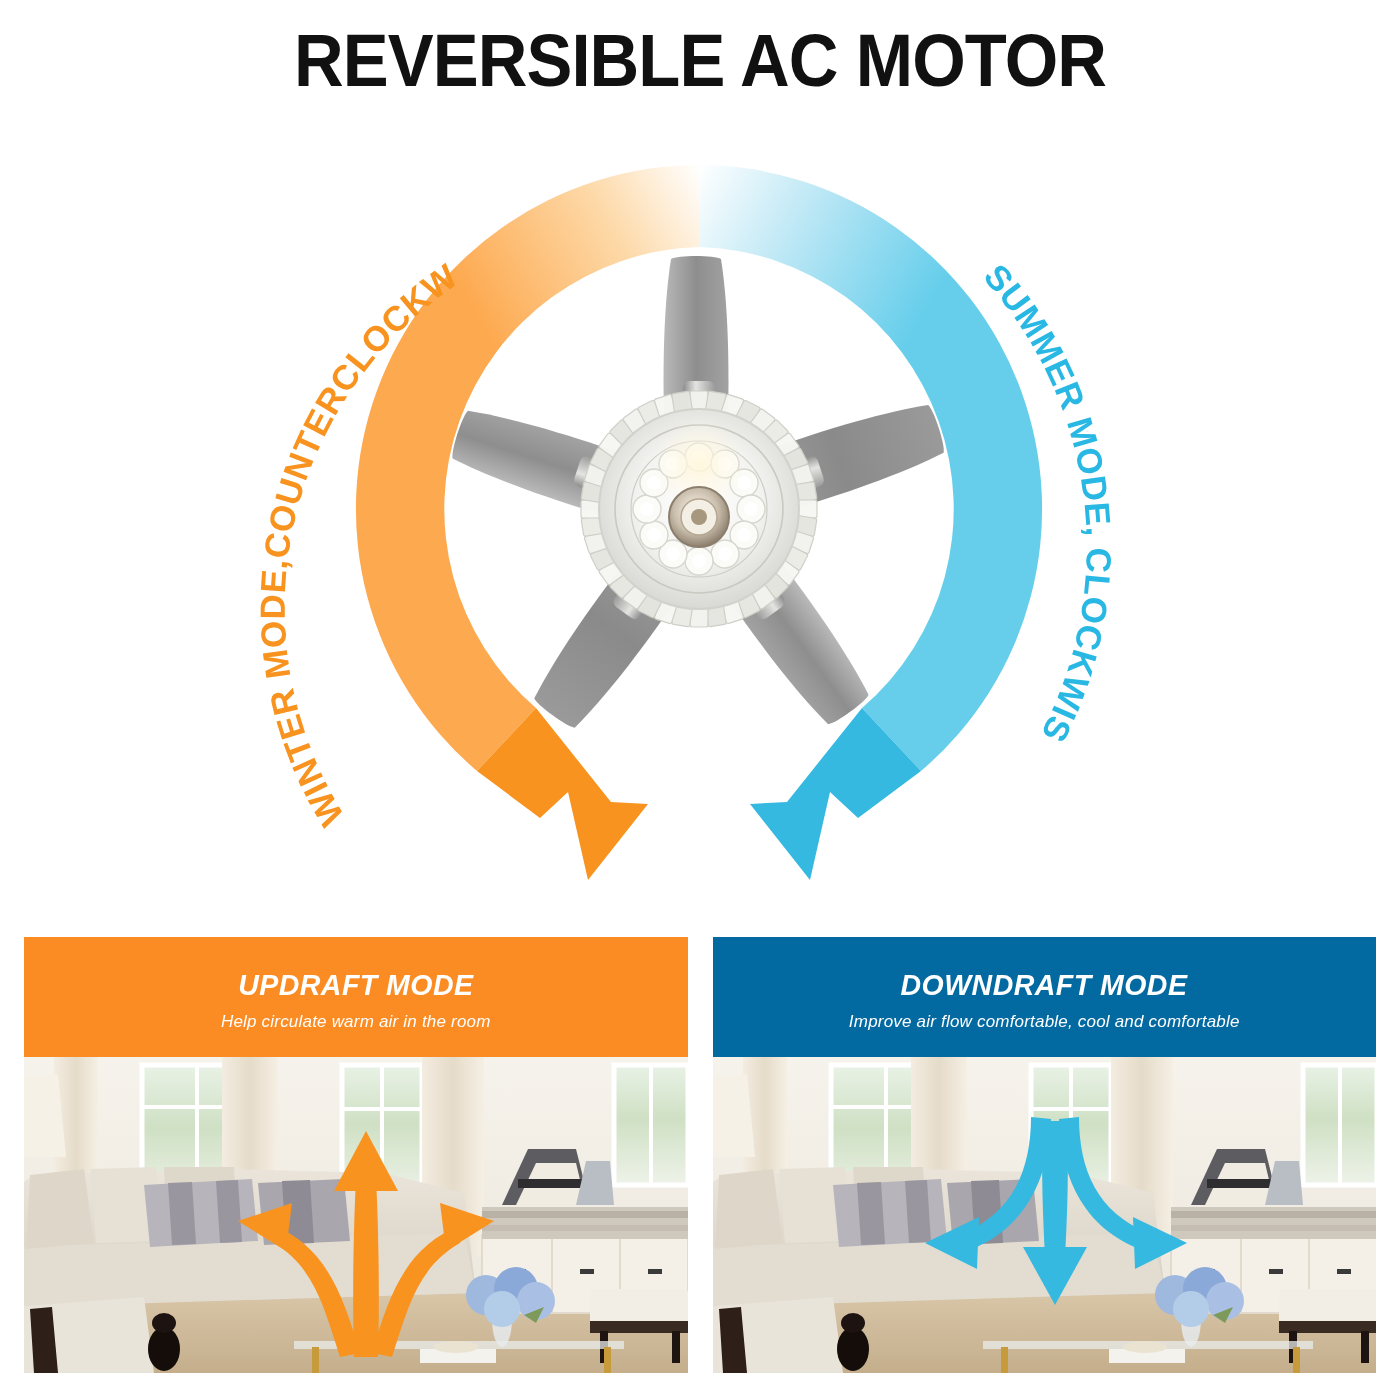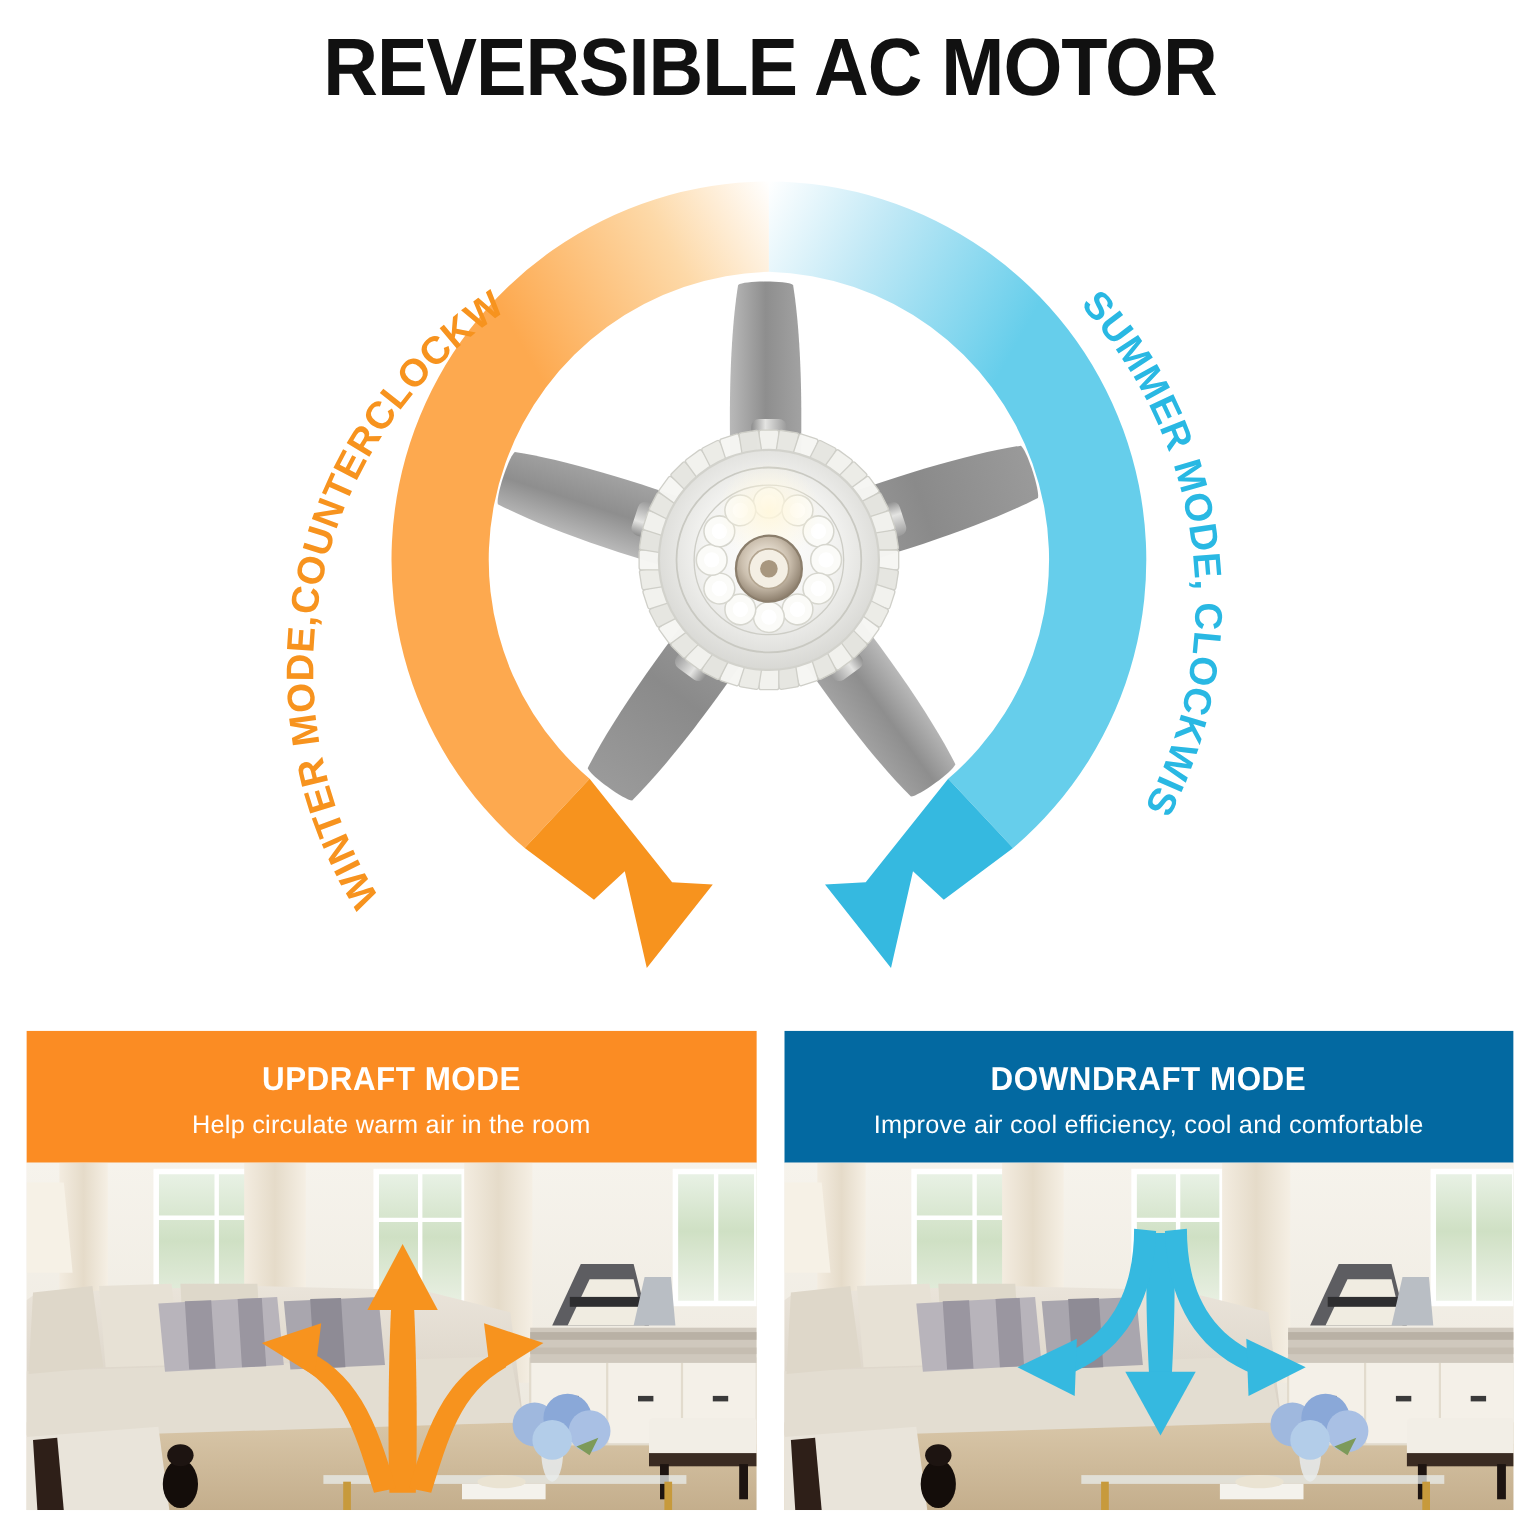--- a/index.html
+++ b/index.html
@@ -35,20 +35,21 @@
   }
   #hero svg{position:absolute;top:0;left:0;}
 
   
   #panels{
     position:absolute;
     top:937px;left:24px;
     width:1352px;height:436px;
     display:flex;
     gap:25px;
+    font-style:italic;
   }
   .panel{
     flex:1 1 0;
     display:flex;
     flex-direction:column;
     overflow:hidden;
     position:relative;
   }
   .panel-header{
     height:120px;
@@ -62,21 +63,21 @@
   }
   .panel-title{
     font-size:30px;
     font-weight:bold;
     letter-spacing:0.5px;
     transform:scaleX(0.95);
     margin-bottom:10px;
     white-space:nowrap;
   }
   .panel-sub{
-    font-size:23px;
+    font-size:17px;
     font-weight:400;
     letter-spacing:0.2px;
     white-space:nowrap;
   }
   .panel-photo{
     flex:1 1 auto;
     position:relative;
     overflow:hidden;
     background:#efe9df;
   }
@@ -529,21 +530,21 @@
           <path d="M 368 300 C 384 250 394 210 436 186 L 438 168 C 384 188 366 234 348 296 Z"></path>
           <path d="M 470 164 L 416 146 L 422 194 Z"></path>
         </g>
       </svg>
     </div>
   </div>
 
   <div class="panel">
     <div class="panel-header" style="background:#0369a1;">
       <div class="panel-title">DOWNDRAFT MODE</div>
-      <div class="panel-sub">Improve air cool efficiency, cool and comfortable</div>
+      <div class="panel-sub">Improve air flow comfortable, cool and comfortable</div>
     </div>
     <div class="panel-photo">
       <svg width="664" height="316" viewBox="0 0 664 316" preserveAspectRatio="xMidYMid slice" xmlns="http://www.w3.org/2000/svg">
         <defs>
           <linearGradient id="wallR" x1="0" y1="0" x2="0" y2="1">
             <stop offset="0" stop-color="#f6f3ec"></stop>
               <stop offset="1" stop-color="#eae5da"></stop>
           </linearGradient>
           <linearGradient id="winR" x1="0" y1="0" x2="0" y2="1">
             <stop offset="0" stop-color="#e9f2e6"></stop>

